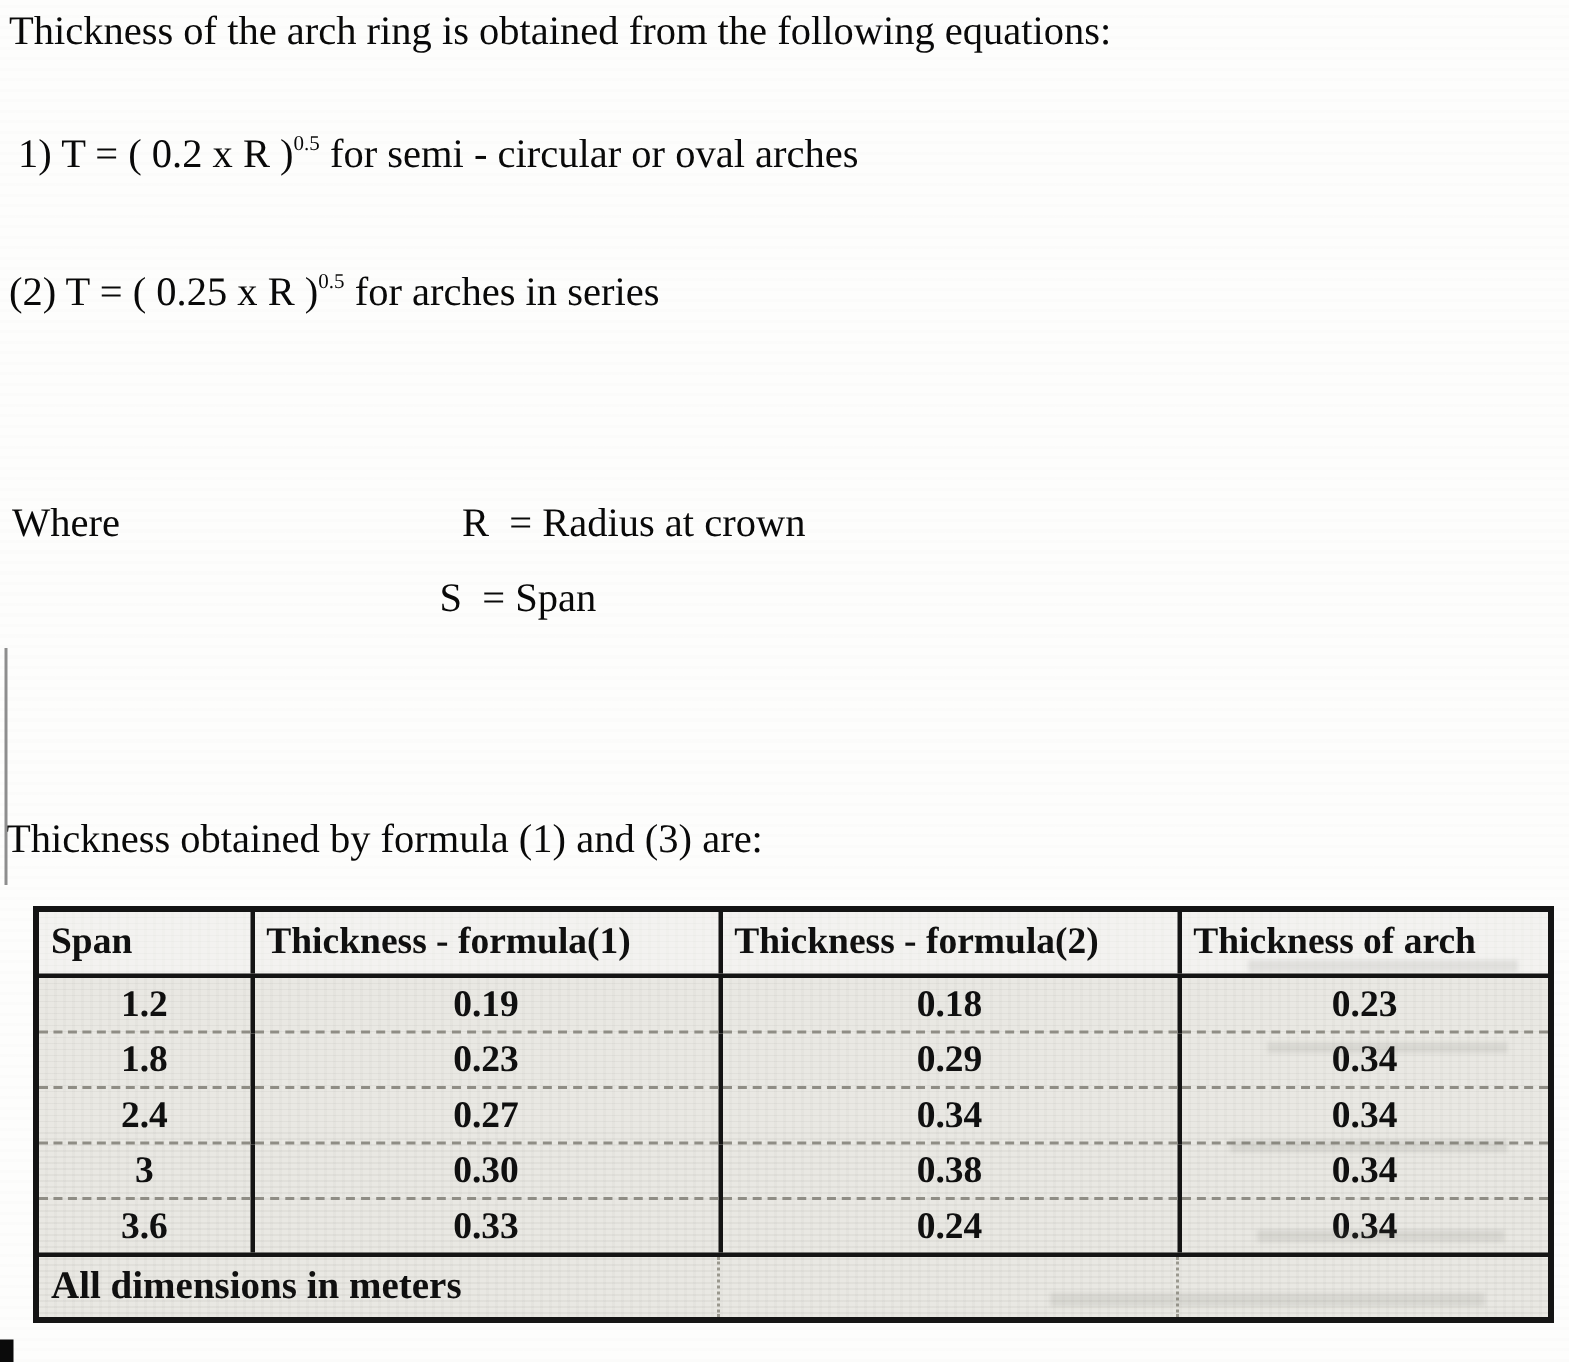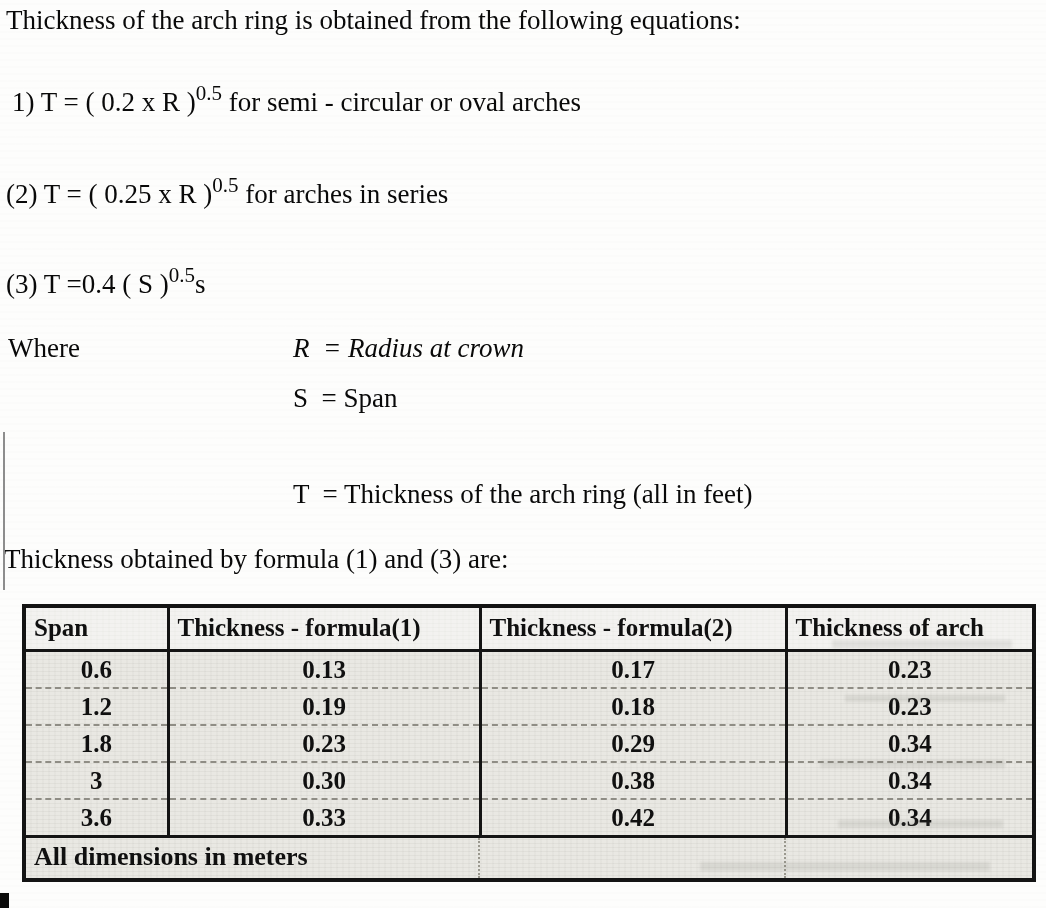--- a/index.html
+++ b/index.html
@@ -10,21 +10,21 @@
     color:#0a0a0a;
     overflow:hidden;
   }
   .doc{
     position:relative;width:1046px;height:908px;
     background:
       repeating-linear-gradient(0deg, rgba(0,0,0,0.006) 0 2px, transparent 2px 7px),
       #fdfdfc;
   }
   .line{position:absolute;white-space:pre;font-size:27px;line-height:32px;color:#090909;}
-  .eq sup{font-size:21px;line-height:0;position:relative;top:-1px;}
+  .eq sup{font-size:14px;line-height:0;position:relative;top:-1px;}
   
   .margin-line{position:absolute;left:3px;top:432px;width:2px;height:158px;background:#8d8d8d;}
   .corner-mark{position:absolute;left:0px;top:893px;width:9px;height:15px;background:#0b0b0b;}
   
   .tbl-wrap{position:absolute;left:22px;top:604px;width:1010px;}
   table.results{
     border-collapse:collapse;table-layout:fixed;width:1010px;
     background:
       repeating-linear-gradient(0deg, rgba(70,70,60,0.05) 0 1px, transparent 1px 4px),
       repeating-linear-gradient(90deg, rgba(80,80,70,0.03) 0 2px, transparent 2px 6px),
@@ -65,73 +65,71 @@
 <body>
 
 <div class="doc">
 
   <div class="line" style="left:6px;top:4px;">Thickness of the arch ring is obtained from the following equations:</div>
 
   <div class="line eq" style="left:12px;top:86px;"><span>1) T = ( 0.2 x R )</span><sup>0.5</sup><span> for semi - circular or oval arches</span></div>
 
   <div class="line eq" style="left:6px;top:178px;text-align:right;"><span>(2) T = ( 0.25 x R )</span><sup>0.5</sup><span> for arches in series</span></div>
 
-  <div class="line eq" style="left:6px;top:268px;"><span>(3) T =0.4 ( S )</span><sup>0.5</sup><span>s</span></div>
 
   <div class="line" style="left:8px;top:332px;">Where</div>
 
-  <div class="line defs" style="left:293px;top:332px;font-style:italic;">R  = Radius at crown</div>
+  <div class="line defs" style="left:308px;top:332px;">R  = Radius at crown</div>
   <div class="line defs" style="left:293px;top:382px;">S  = Span</div>
-  <div class="line defs" style="left:293px;top:478px;">T  = Thickness of the arch ring (all in feet)</div>
 
   <div class="line" style="left:4px;top:543px;">Thickness obtained by formula (1) and (3) are:</div>
 
   <div class="tbl-wrap">
     <table class="results">
       <colgroup>
         <col style="width:144px">
           <col style="width:312px">
           <col style="width:306px">
           <col style="width:248px">
       </colgroup>
       <tbody>
           <tr>
         <th>Span</th>
         <th>Thickness - formula(1)</th>
         <th>Thickness - formula(2)</th>
         <th>Thickness of arch</th>
       </tr>
       <tr>
-        <td>0.6</td>
-        <td>0.13</td>
-        <td>0.17</td>
-        <td>0.23</td>
-      </tr>
-      <tr>
         <td>1.2</td>
         <td>0.19</td>
         <td>0.18</td>
         <td>0.23</td>
       </tr>
       <tr>
         <td>1.8</td>
         <td>0.23</td>
         <td>0.29</td>
         <td>0.34</td>
       </tr>
       <tr>
+        <td>2.4</td>
+        <td>0.27</td>
+        <td>0.34</td>
+        <td>0.34</td>
+      </tr>
+      <tr>
         <td>3</td>
         <td>0.30</td>
         <td>0.38</td>
         <td>0.34</td>
       </tr>
       <tr class="last-data">
         <td>3.6</td>
         <td>0.33</td>
-        <td>0.42</td>
+        <td>0.24</td>
         <td>0.34</td>
       </tr>
       <tr>
         <td class="footer-cell" colspan="4">
           <span>All dimensions in meters</span>
           <span class="foot-sep s1"></span>
           <span class="foot-sep s2"></span>
         </td>
       </tr>
     </tbody>

